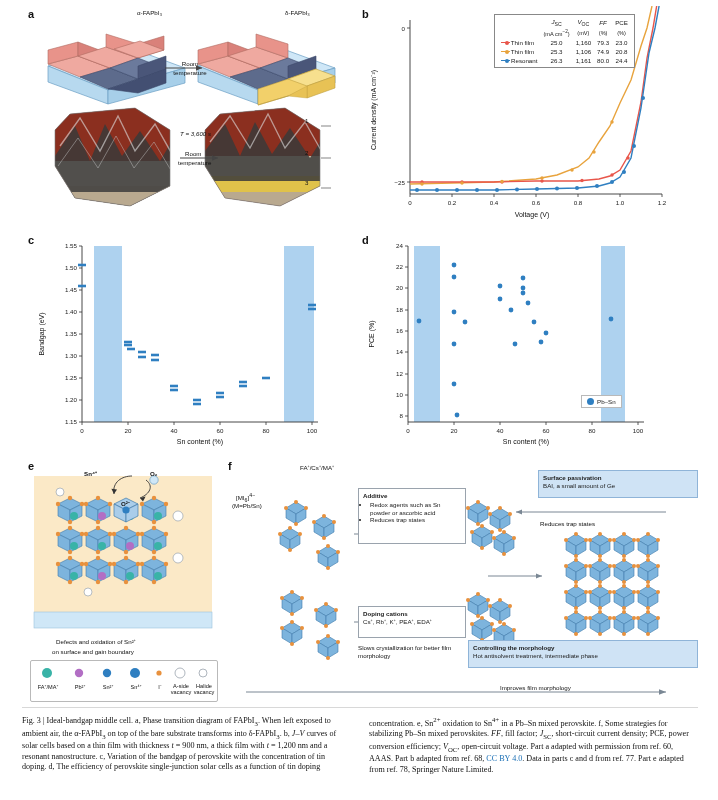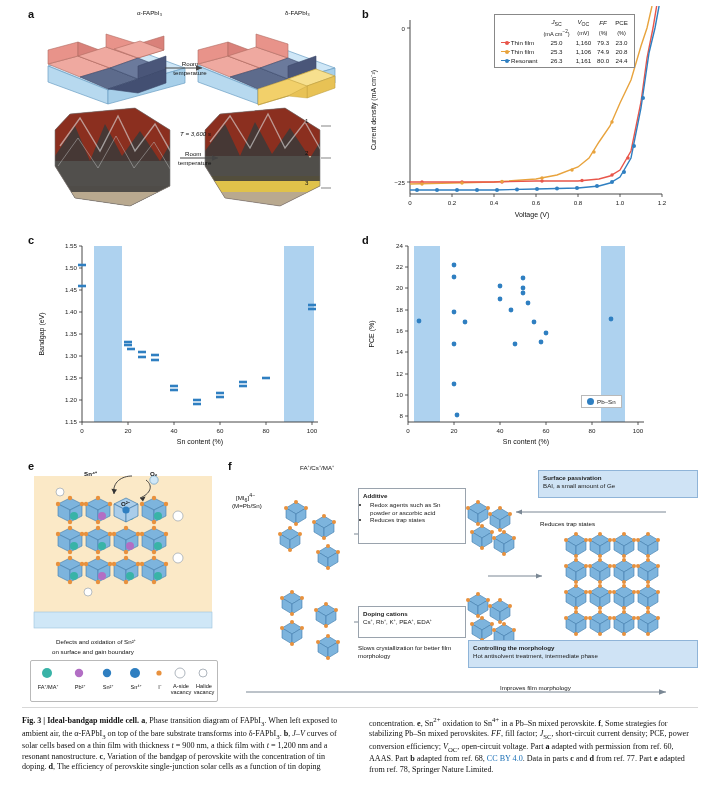--- a/index.html
+++ b/index.html
@@ -10,21 +10,21 @@
   }
   .fig{position:absolute;left:0;top:0;width:718px;height:800px;}
   .panel-letter{font-weight:bold;font-size:11px;color:#111;position:absolute;}
   svg{display:block;}
   
   .caption{
     position:absolute;left:22px;top:716px;width:676px;
     font-family:"Liberation Serif", serif;font-size:8.1px;line-height:1.32;
     color:#111;column-count:2;column-gap:18px;text-align:left;
   }
-  .caption b{font-weight:bold;}
+  .caption b{font-weight:normal;}
   .link{color:#1a6fb5;}
   .rule{position:absolute;left:22px;top:707px;width:676px;height:1px;background:#d8d8d8;}
   .legend-box{position:absolute;border:1px solid #b9b9b9;background:#fff;}
   .lg-row{display:flex;align-items:center;gap:3px;font-size:6.2px;}
   .swatch{width:7px;height:7px;border-radius:50%;display:inline-block;}
   .tbl{border-collapse:collapse;font-size:6.2px;}
   .tbl td,.tbl th{padding:1px 3px;text-align:center;font-weight:normal;}
   .flowbox{position:absolute;border:1px solid #9aa3ad;background:#fff;font-size:6.2px;line-height:1.25;padding:3px 4px;box-sizing:border-box;}
   .flowbox b{font-weight:bold;}
   .flowbox ul{margin:1px 0 0 7px;padding:0;}

